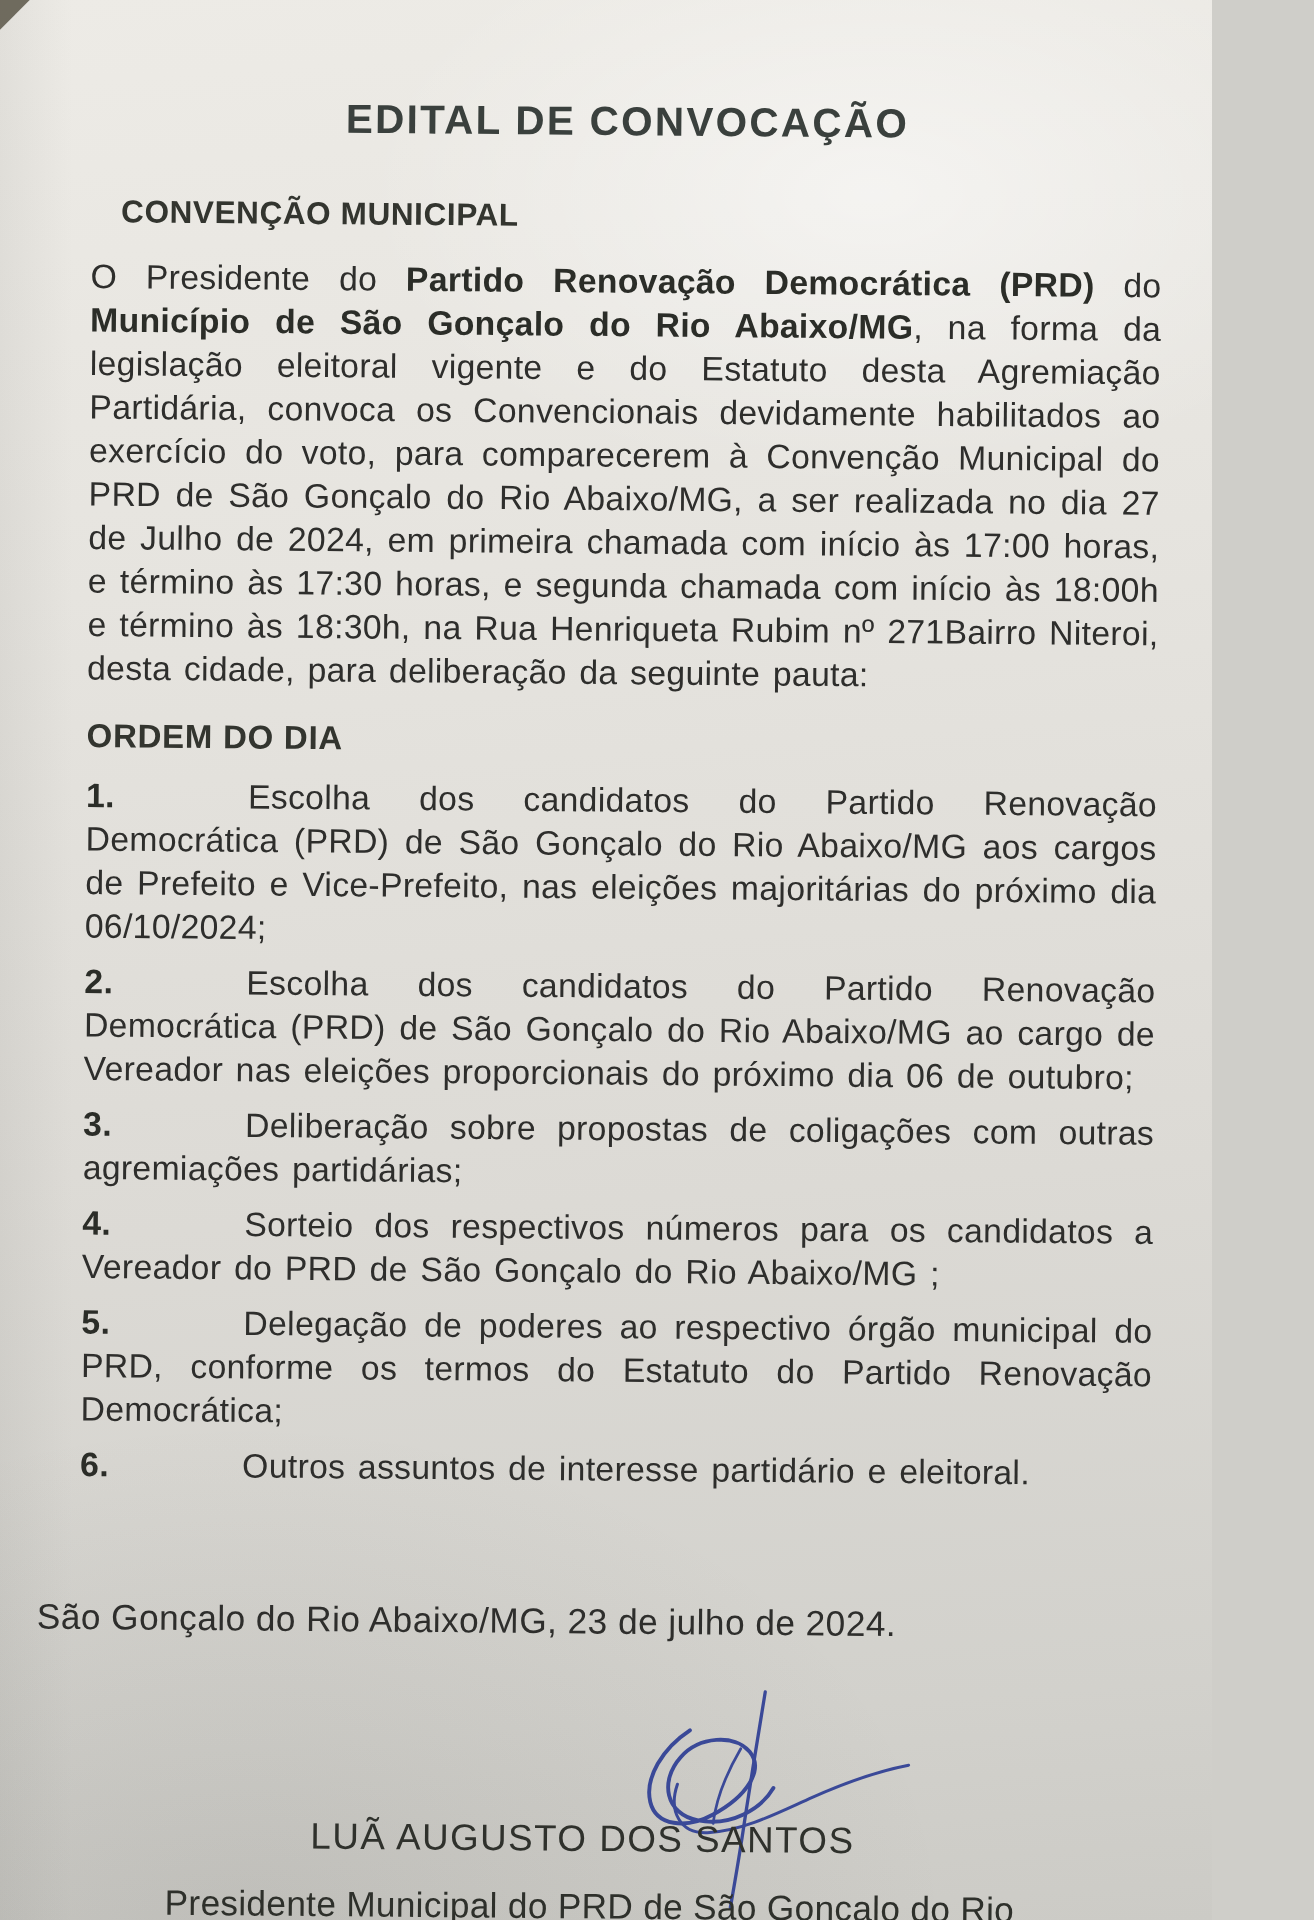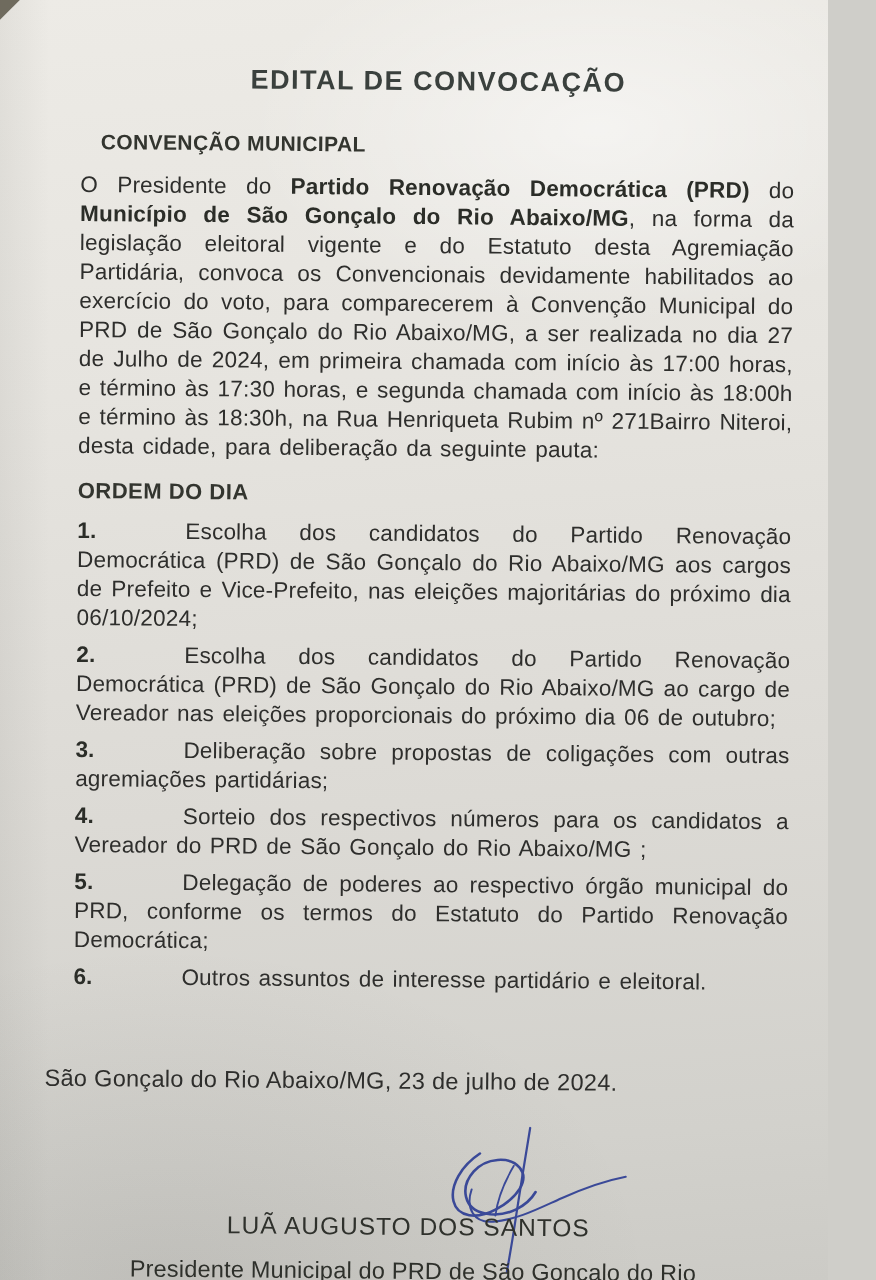--- a/index.html
+++ b/index.html
@@ -4,21 +4,20 @@
 <style>
   html,body{margin:0;padding:0;}
   body{
     width:876px;height:1280px;overflow:hidden;
     font-family:"Liberation Sans","DejaVu Sans",sans-serif;
     background:#cfcec9;
   }
   .page{
     position:relative;width:808px;height:1280px;overflow:hidden;
     background:linear-gradient(176deg,#edebe6 0%,#e6e4df 30%,#dcdad5 62%,#d2d1cc 88%,#cccbc6 100%);
-    padding-left:20px;
   }
   
   .page::before{
     content:"";position:absolute;inset:0;pointer-events:none;
     background:
       radial-gradient(60% 22% at 72% 10%, rgba(255,255,255,.50) 0%, rgba(255,255,255,0) 70%),
       radial-gradient(90% 40% at 20% 100%, rgba(60,60,58,.10) 0%, rgba(0,0,0,0) 65%),
       linear-gradient(90deg, rgba(90,90,85,.08) 0%, rgba(0,0,0,0) 6%);
   }
   

